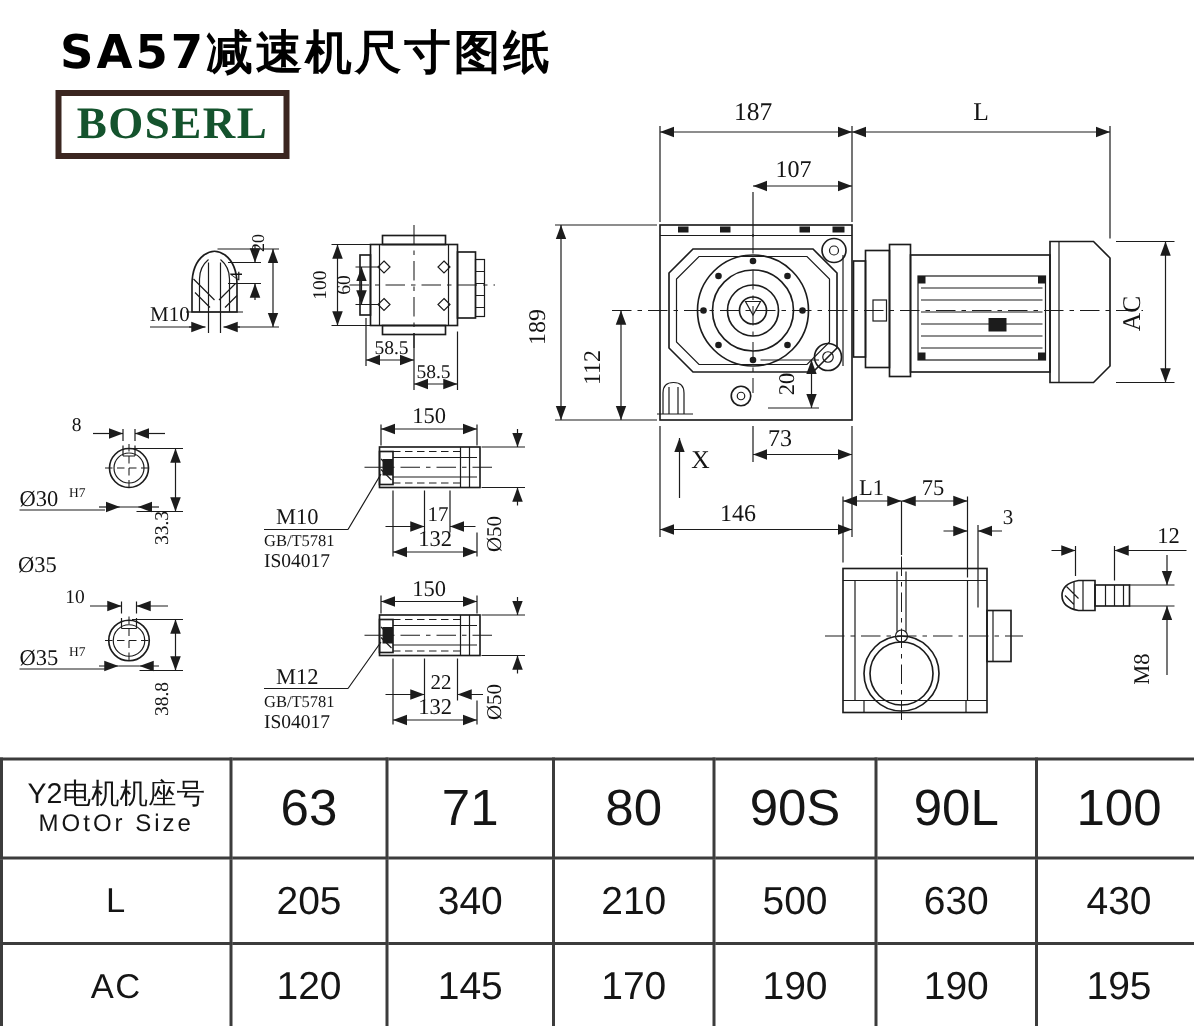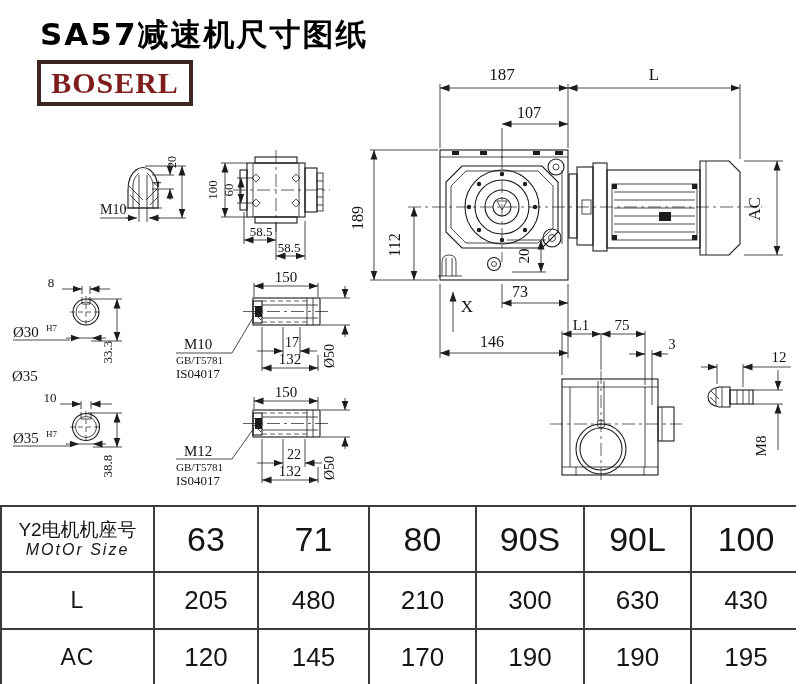--- a/index.html
+++ b/index.html
@@ -3,34 +3,34 @@
 <meta charset="utf-8">
 <style>
   html,body{margin:0;padding:0;background:#fff;}
   .stage{position:relative;width:796px;height:684px;background:#ffffff;overflow:hidden;
          font-family:"Liberation Sans",sans-serif;color:#111;}
   .title{position:absolute;left:40px;top:14px;font-size:31px;font-weight:bold;
          letter-spacing:2px;color:#000;font-family:"DejaVu Sans",sans-serif;}
   .logo{position:absolute;left:37px;top:60px;width:148px;height:38px;
         border:4px solid #3b2620;background:#fff;display:flex;align-items:center;justify-content:center;}
   .logo span{font-family:"Liberation Serif",serif;font-weight:bold;font-size:30px;
-        color:#7f1d1d;letter-spacing:1px;line-height:1;text-align:right;}
+        color:#14532d;letter-spacing:1px;line-height:1;text-align:right;}
   svg{position:absolute;left:0;top:0;}
   svg .draw{stroke:#1c1c1c;fill:none;stroke-width:1.1;}
   svg .thin{stroke:#1c1c1c;fill:none;stroke-width:0.8;}
   svg .cl{stroke:#1c1c1c;fill:none;stroke-width:0.7;stroke-dasharray:13 4 3 4;}
   svg .dsh{stroke:#1c1c1c;fill:none;stroke-width:0.7;stroke-dasharray:5 3;}
   svg .blk{fill:#1c1c1c;stroke:none;}
   svg text{fill:#141414;stroke:none;font-family:"Liberation Serif",serif;}
   table.spec{position:absolute;left:0;top:505px;width:800px;height:179px;
         border-collapse:collapse;table-layout:fixed;background:#fff;}
   table.spec td{border:2px solid #3c3c3c;text-align:center;vertical-align:middle;
         font-family:"Liberation Sans",sans-serif;color:#151515;padding:12px;}
   td.hd1{font-size:19px;line-height:1.15;}
-  td.hd1 .en{font-size:16px;letter-spacing:2px;font-style:italic;}
+  td.hd1 .en{font-size:16px;letter-spacing:2px;}
   td.col{font-size:34px;}
   td.lab{font-size:23px;letter-spacing:1px;}
   td.val{font-size:26px;border-radius:16px;}
 </style>
 </head>
 <body>
 
 <div class="stage">
 
   <div class="title">SA57减速机尺寸图纸</div>
@@ -316,23 +316,23 @@
       <td class="col">63</td>
       <td class="col">71</td>
       <td class="col">80</td>
       <td class="col">90S</td>
       <td class="col">90L</td>
       <td class="col">100</td>
     </tr>
     <tr style="height:38px">
       <td class="lab">L</td>
       <td class="val">205</td>
-      <td class="val">480</td>
+      <td class="val">340</td>
       <td class="val">210</td>
-      <td class="val">300</td>
+      <td class="val">500</td>
       <td class="val">630</td>
       <td class="val">430</td>
     </tr>
     <tr style="height:44px">
       <td class="lab">AC</td>
       <td class="val">120</td>
       <td class="val">145</td>
       <td class="val">170</td>
       <td class="val">190</td>
       <td class="val">190</td>

